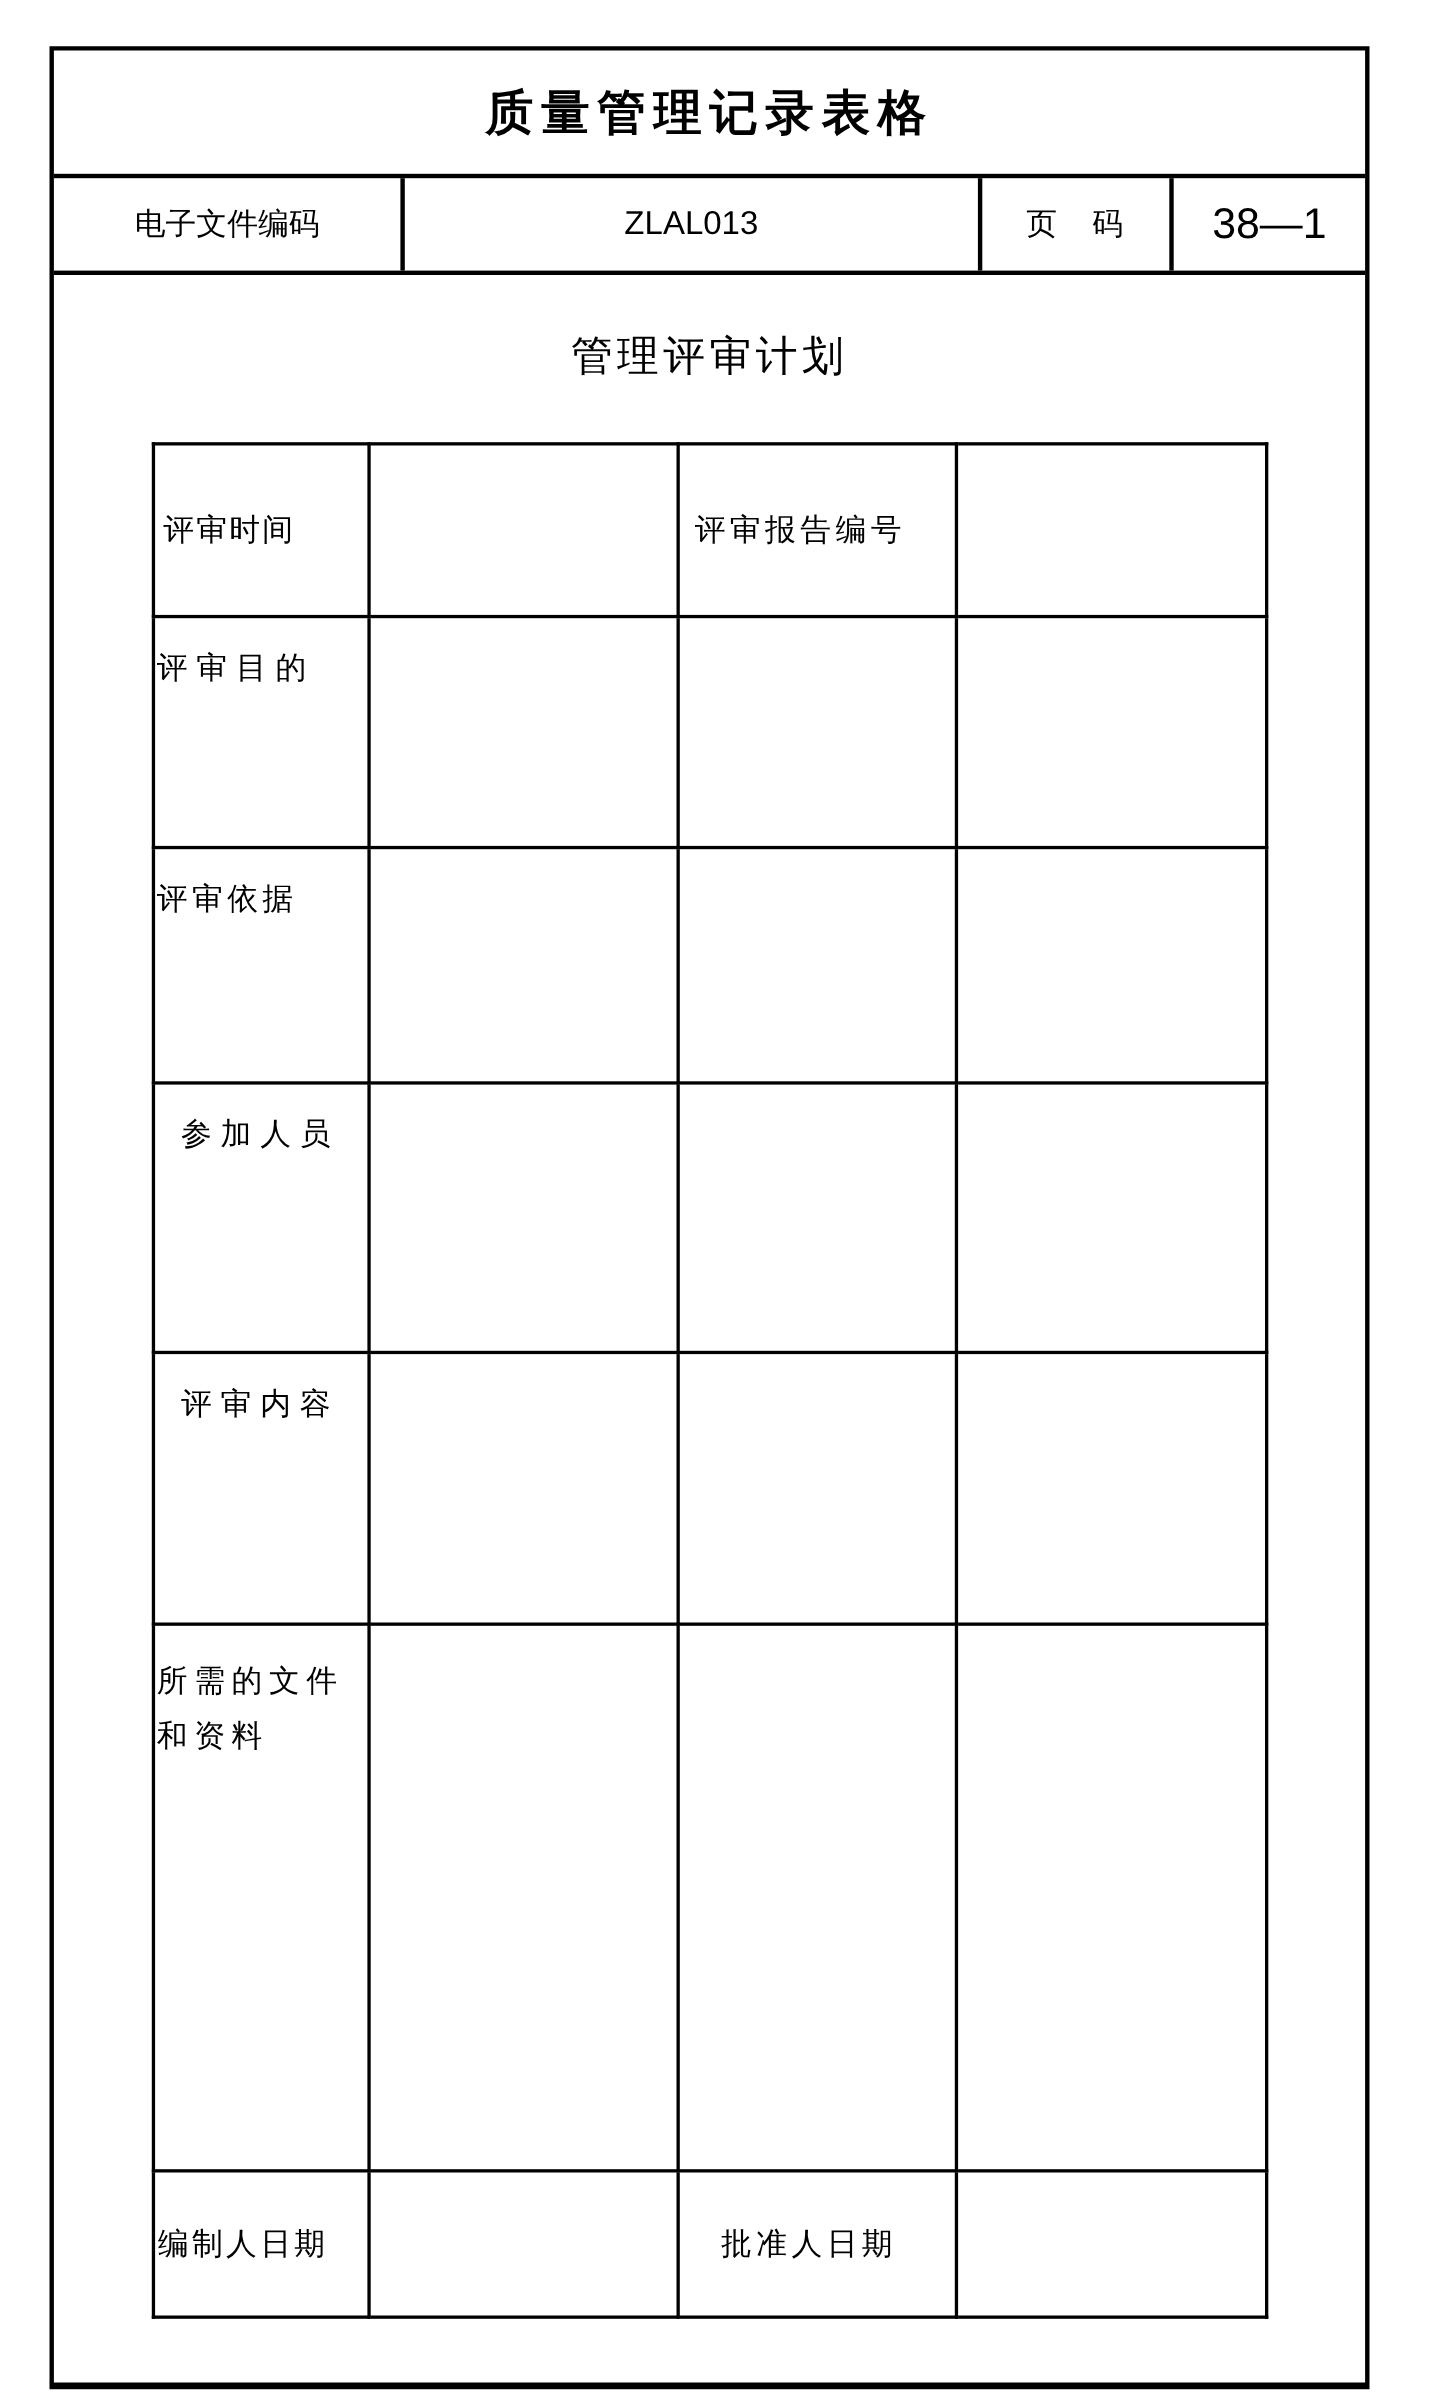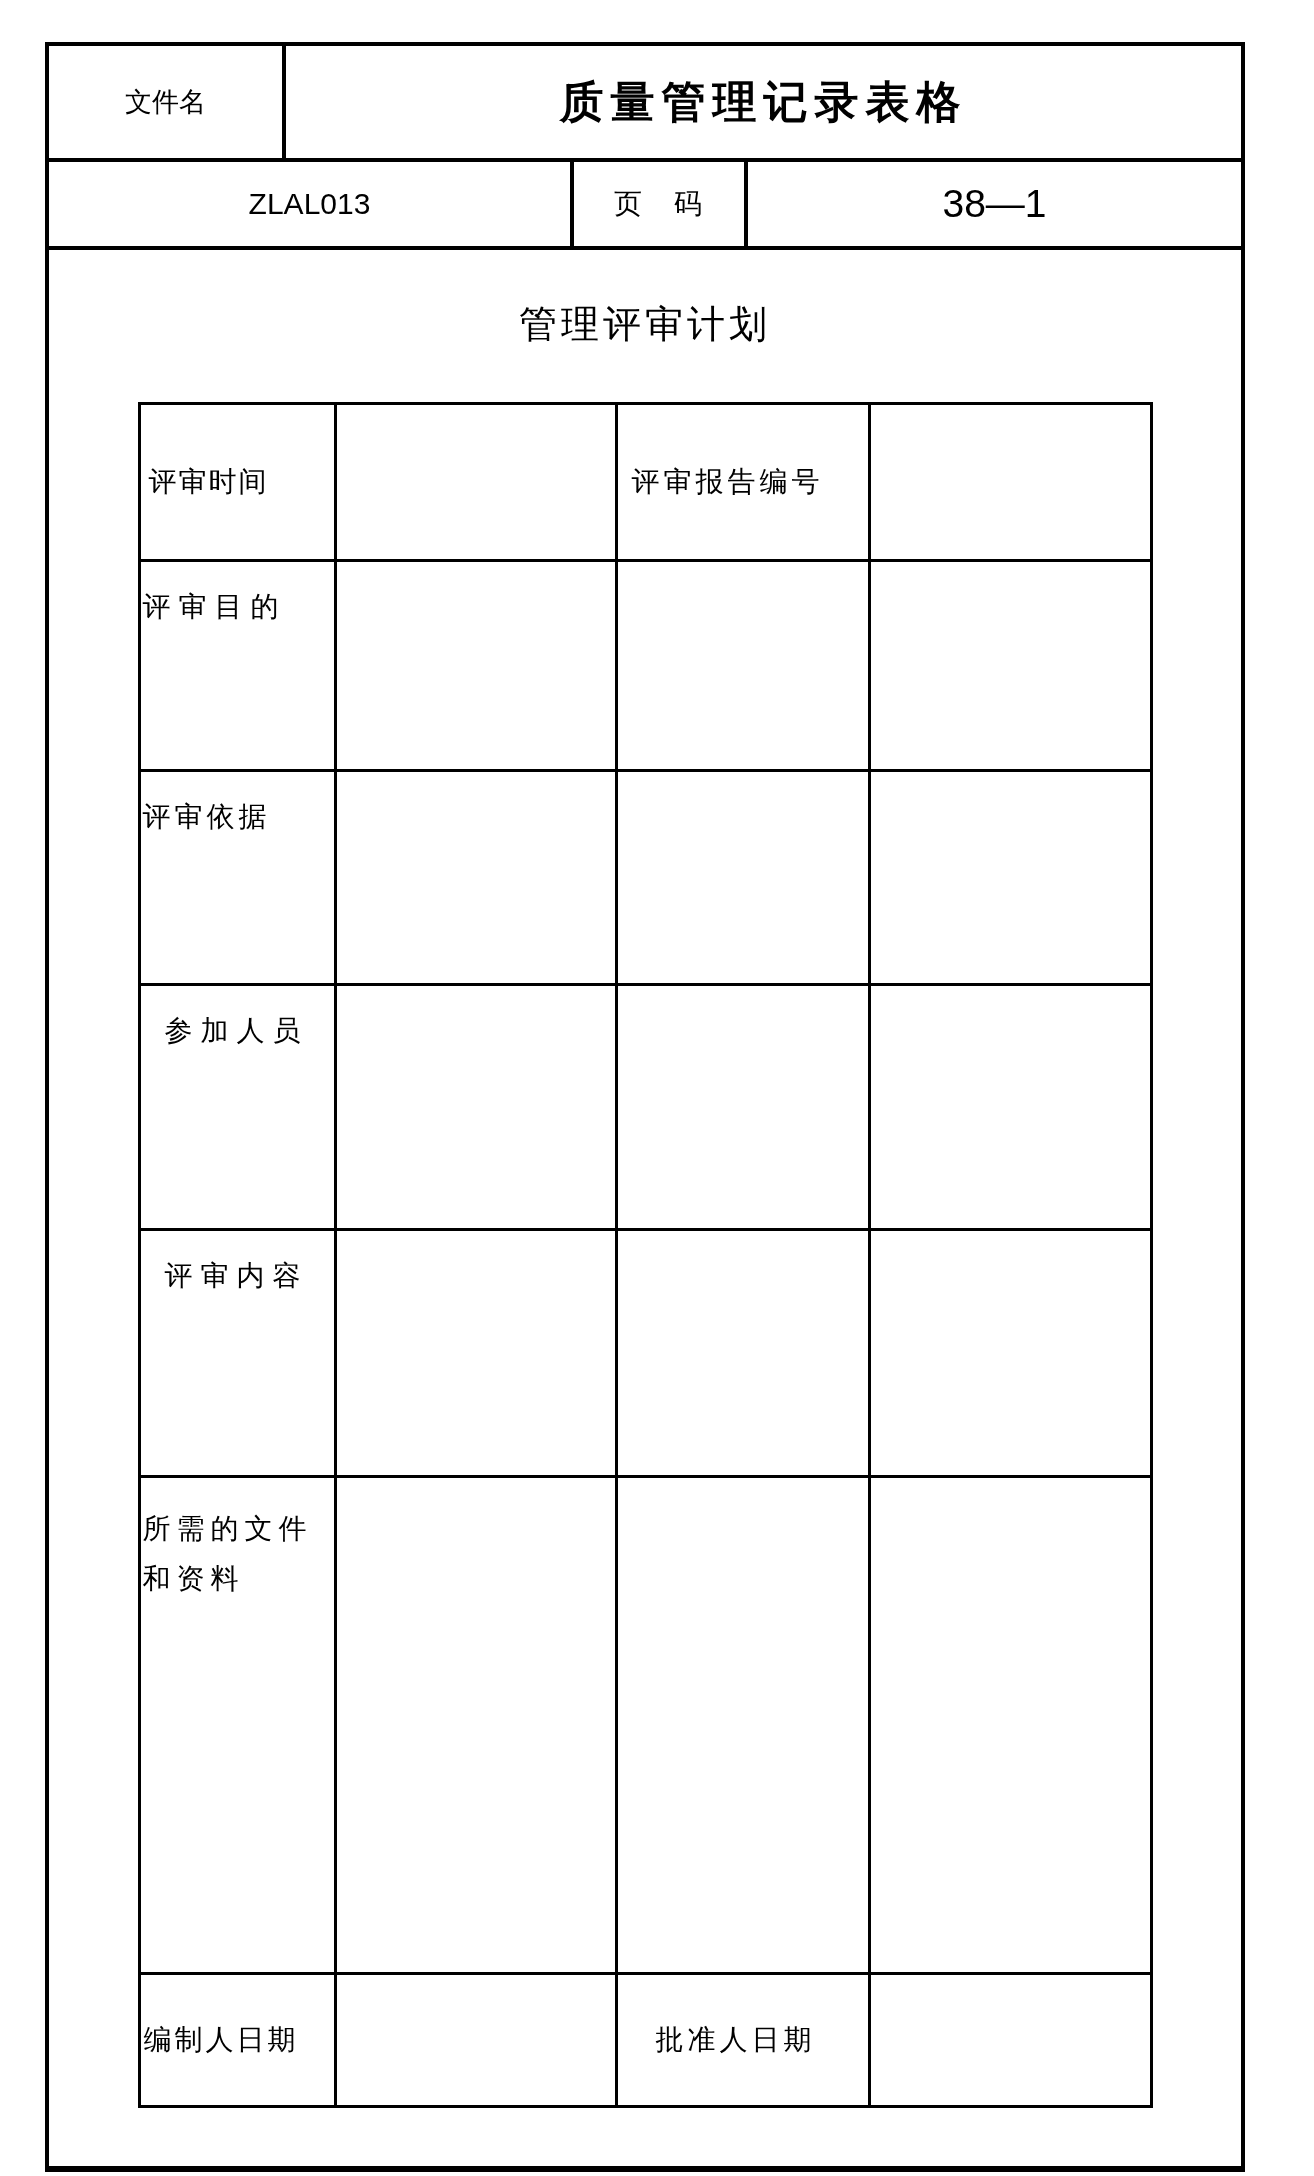--- a/index.html
+++ b/index.html
@@ -125,25 +125,25 @@
   .lbl-docs    { padding-left: 2px;  letter-spacing: 6px; line-height: 50px; }
   .lbl-maker   { padding-left: 3px;  letter-spacing: 3px; }
   .lbl-approve { padding-left: 38px; letter-spacing: 4px; }
 </style>
 </head>
 <body>
 
 <div class="page">
 
   <div class="hrow1">
-    <div class="hcell-filename">文件名</div>
     <div class="hcell-doctitle">质量管理记录表格</div>
   </div>
 
   <div class="hrow2">
+    <div class="hcell-codelabel">电子文件编码</div>
     <div class="hcell-codevalue">ZLAL013</div>
     <div class="hcell-pagelabel">页　码</div>
     <div class="hcell-pagevalue">38—1</div>
   </div>
 
   <div class="form-title">管理评审计划</div>
 
   <table class="form">
     <colgroup>
       <col style="width:196px">

